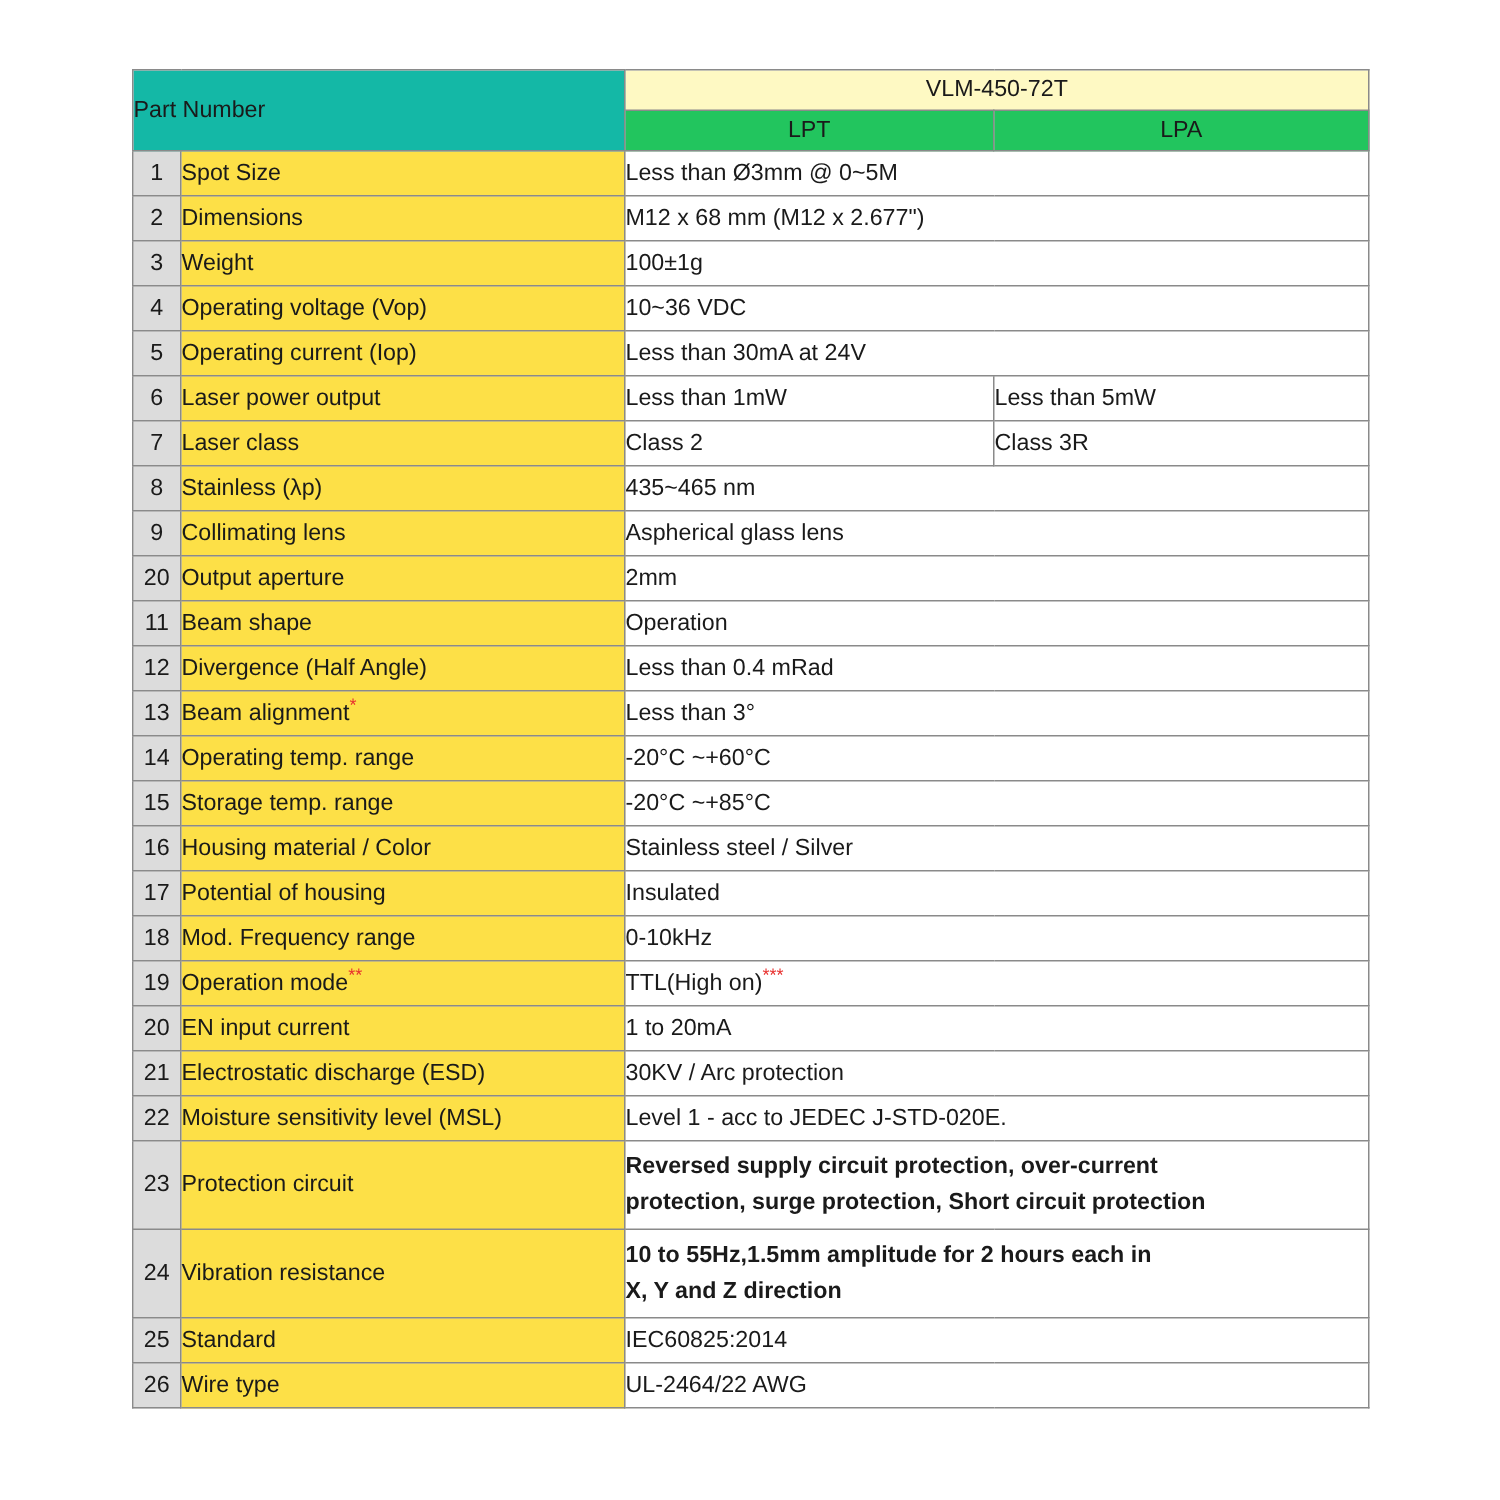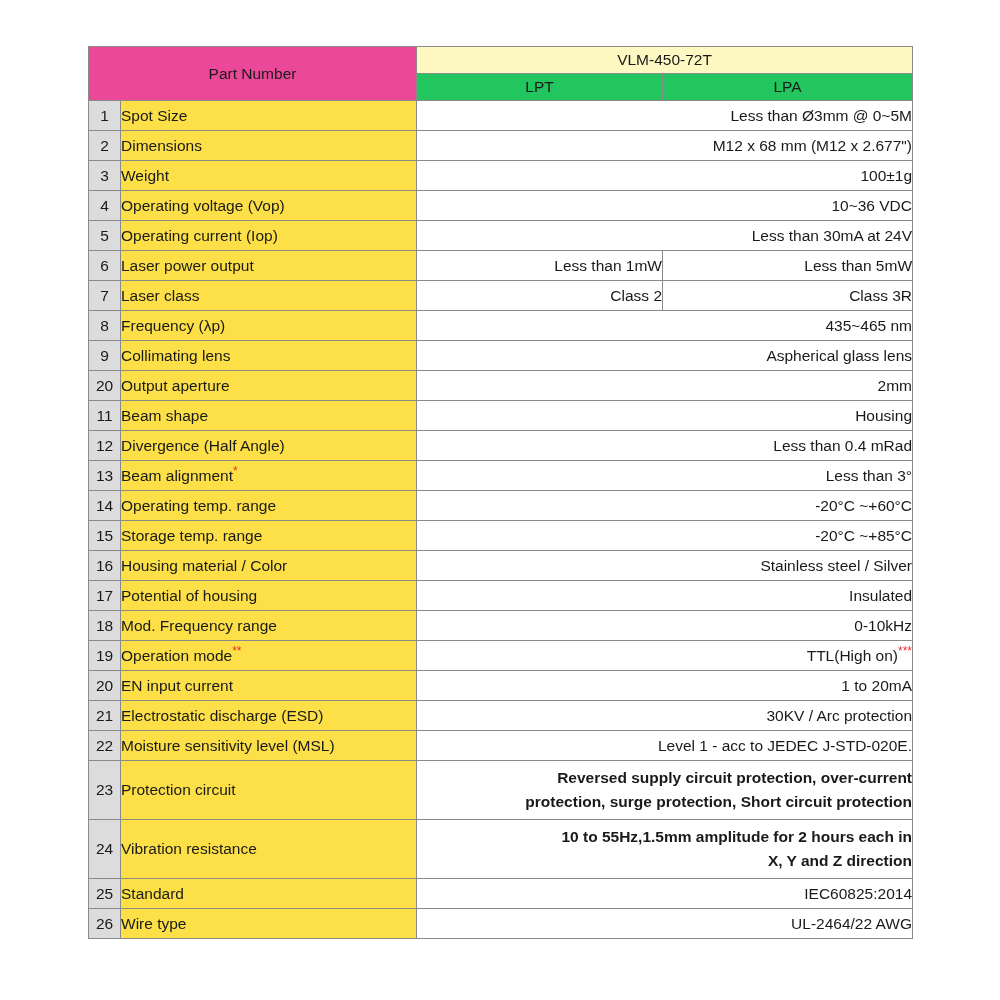--- a/index.html
+++ b/index.html
@@ -50,28 +50,28 @@
     font-size: 15.5px;
     padding: 0 1px;
   }
   td.label {
     background: #fde047;
     text-align: left;
     padding-left: 7px;
   }
   td.value {
     background: #ffffff;
-    text-align: right;
+    text-align: left;
     padding: 0 4px;
   }
 
   
   td.part-head {
-    background: #ec4899;
-    text-align: center;
+    background: #14b8a6;
+    text-align: left;
     font-size: 16.5px;
     height: 52px;
   }
   td.part-number {
     background: #fef9c3;
     text-align: center;
     font-size: 16px;
     height: 26px;
   }
   td.sub-head {
@@ -149,37 +149,37 @@
           <td class="value">Less than 5mW</td>
         </tr>
         <tr class="spec-row">
           <td class="num">7</td>
           <td class="label"><span>Laser class</span></td>
           <td class="value">Class 2</td>
           <td class="value">Class 3R</td>
         </tr>
         <tr class="spec-row">
           <td class="num">8</td>
-          <td class="label"><span>Frequency (λp)</span></td>
+          <td class="label"><span>Stainless (λp)</span></td>
           <td class="value" colspan="2"><span>435~465 nm</span></td>
         </tr>
         <tr class="spec-row">
           <td class="num">9</td>
           <td class="label"><span>Collimating lens</span></td>
           <td class="value" colspan="2"><span>Aspherical glass lens</span></td>
         </tr>
         <tr class="spec-row">
           <td class="num">20</td>
           <td class="label"><span>Output aperture</span></td>
           <td class="value" colspan="2"><span>2mm</span></td>
         </tr>
         <tr class="spec-row">
           <td class="num">11</td>
           <td class="label"><span>Beam shape</span></td>
-          <td class="value" colspan="2"><span>Housing</span></td>
+          <td class="value" colspan="2"><span>Operation</span></td>
         </tr>
         <tr class="spec-row">
           <td class="num">12</td>
           <td class="label"><span>Divergence (Half Angle)</span></td>
           <td class="value" colspan="2"><span>Less than 0.4 mRad</span></td>
         </tr>
         <tr class="spec-row">
           <td class="num">13</td>
           <td class="label"><span>Beam alignment</span><sup class="asterisk">*</sup></td>
           <td class="value" colspan="2"><span>Less than 3°</span></td>

